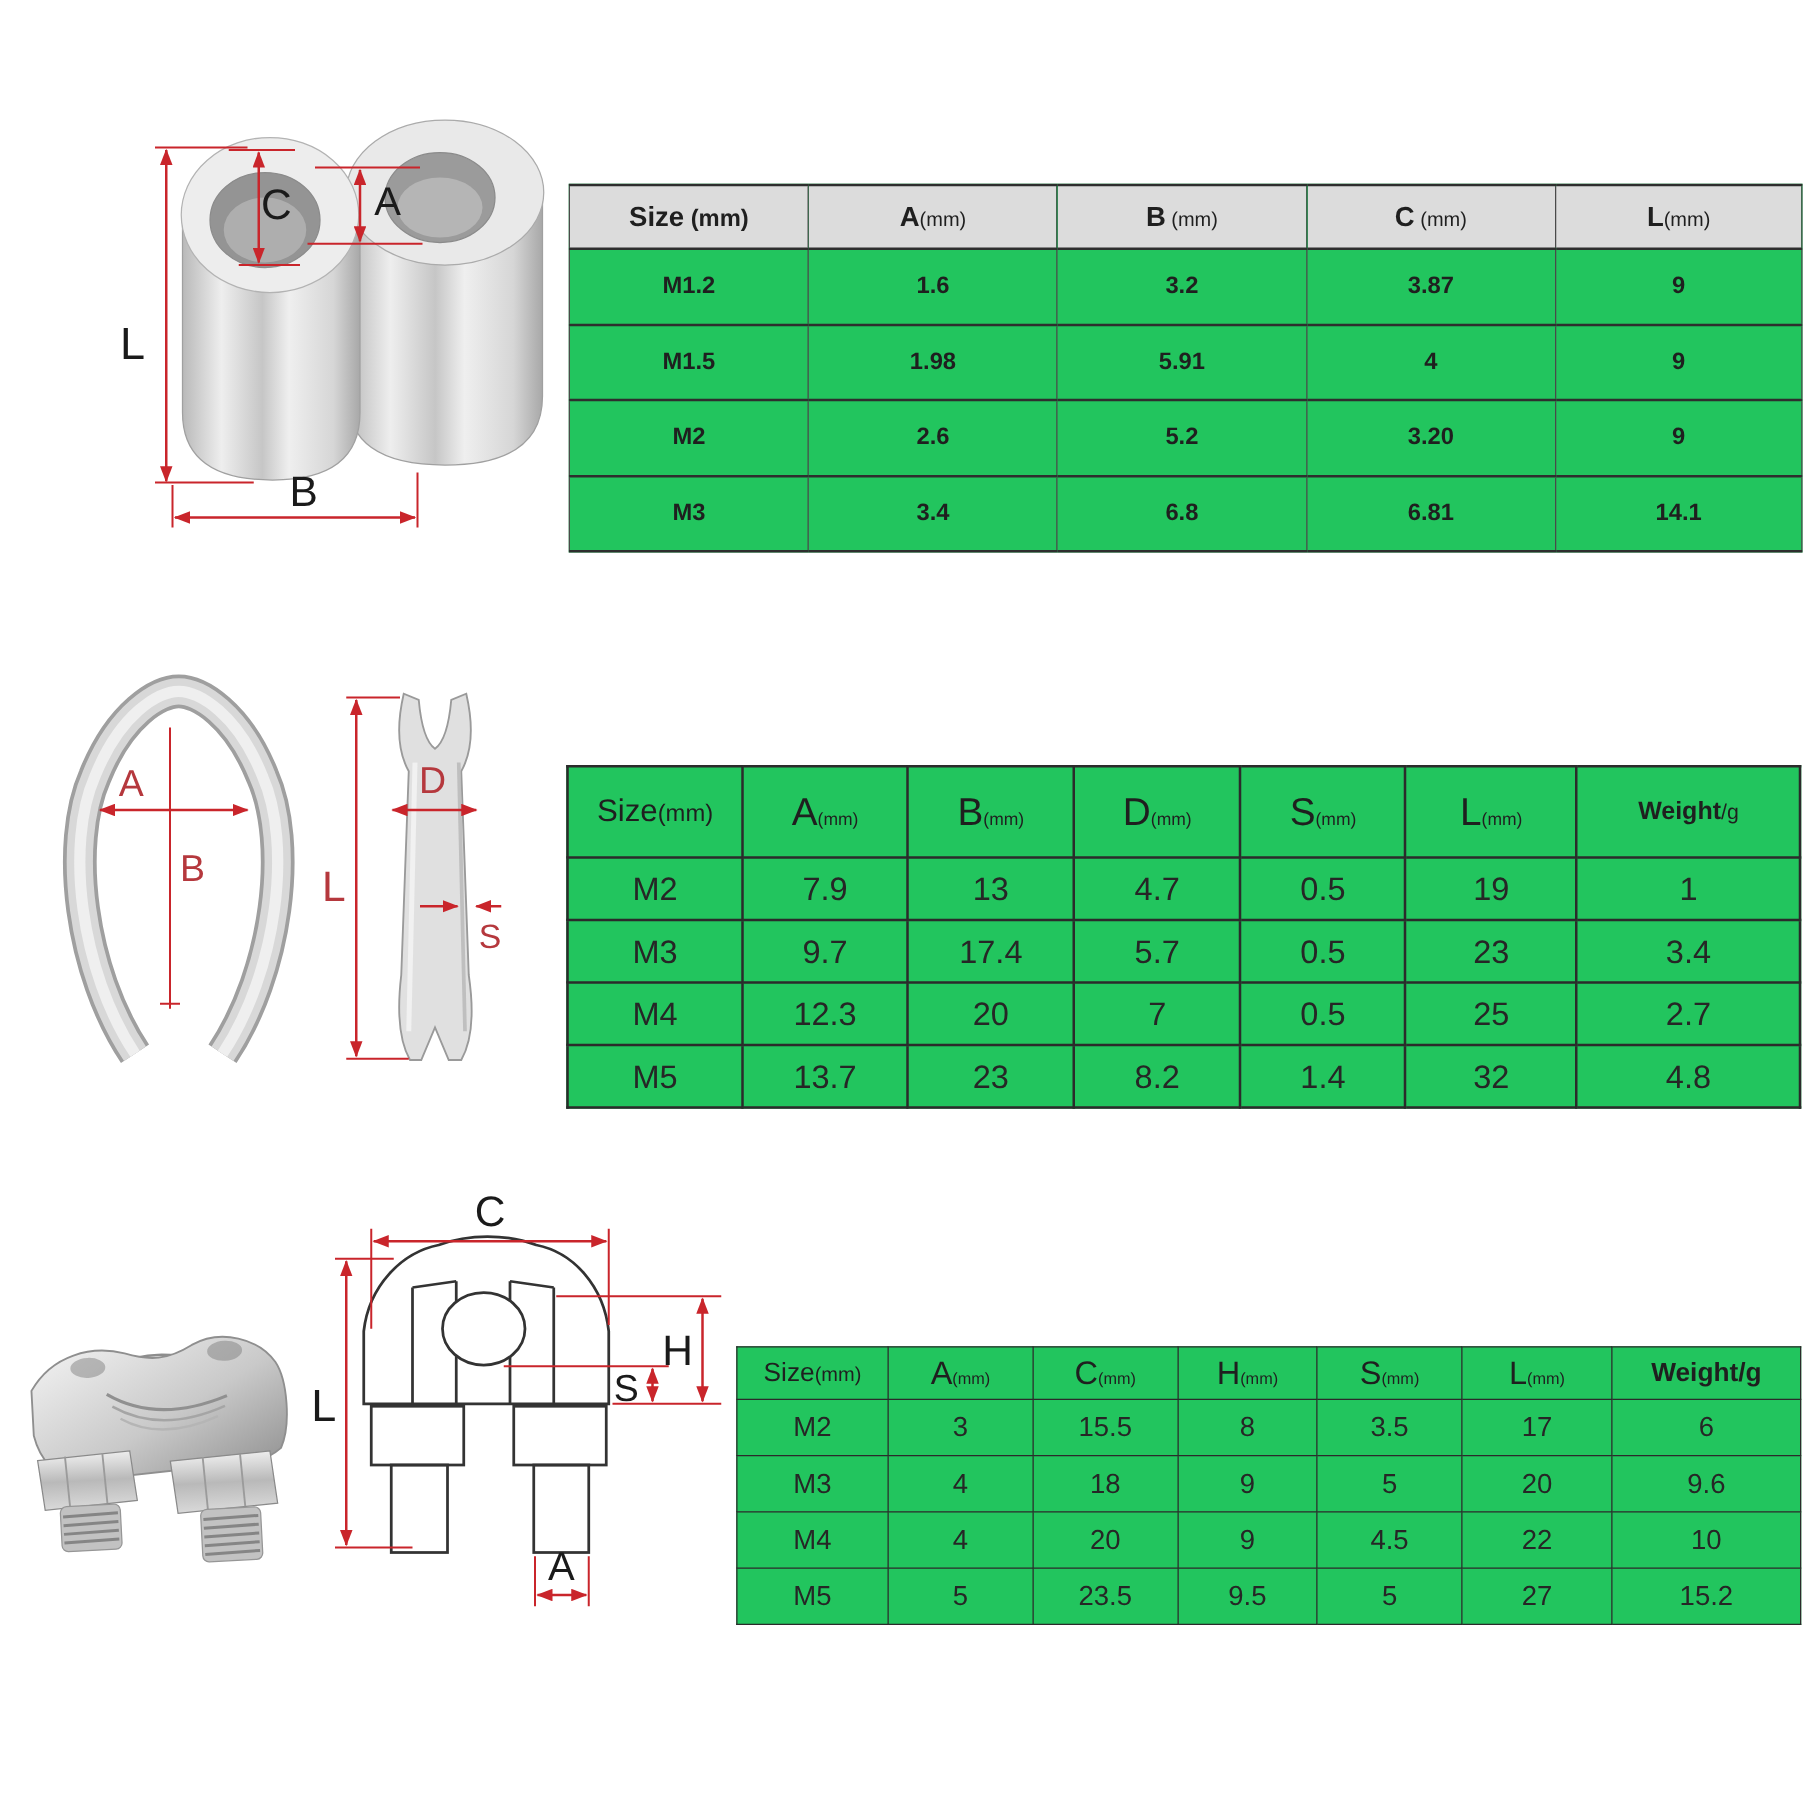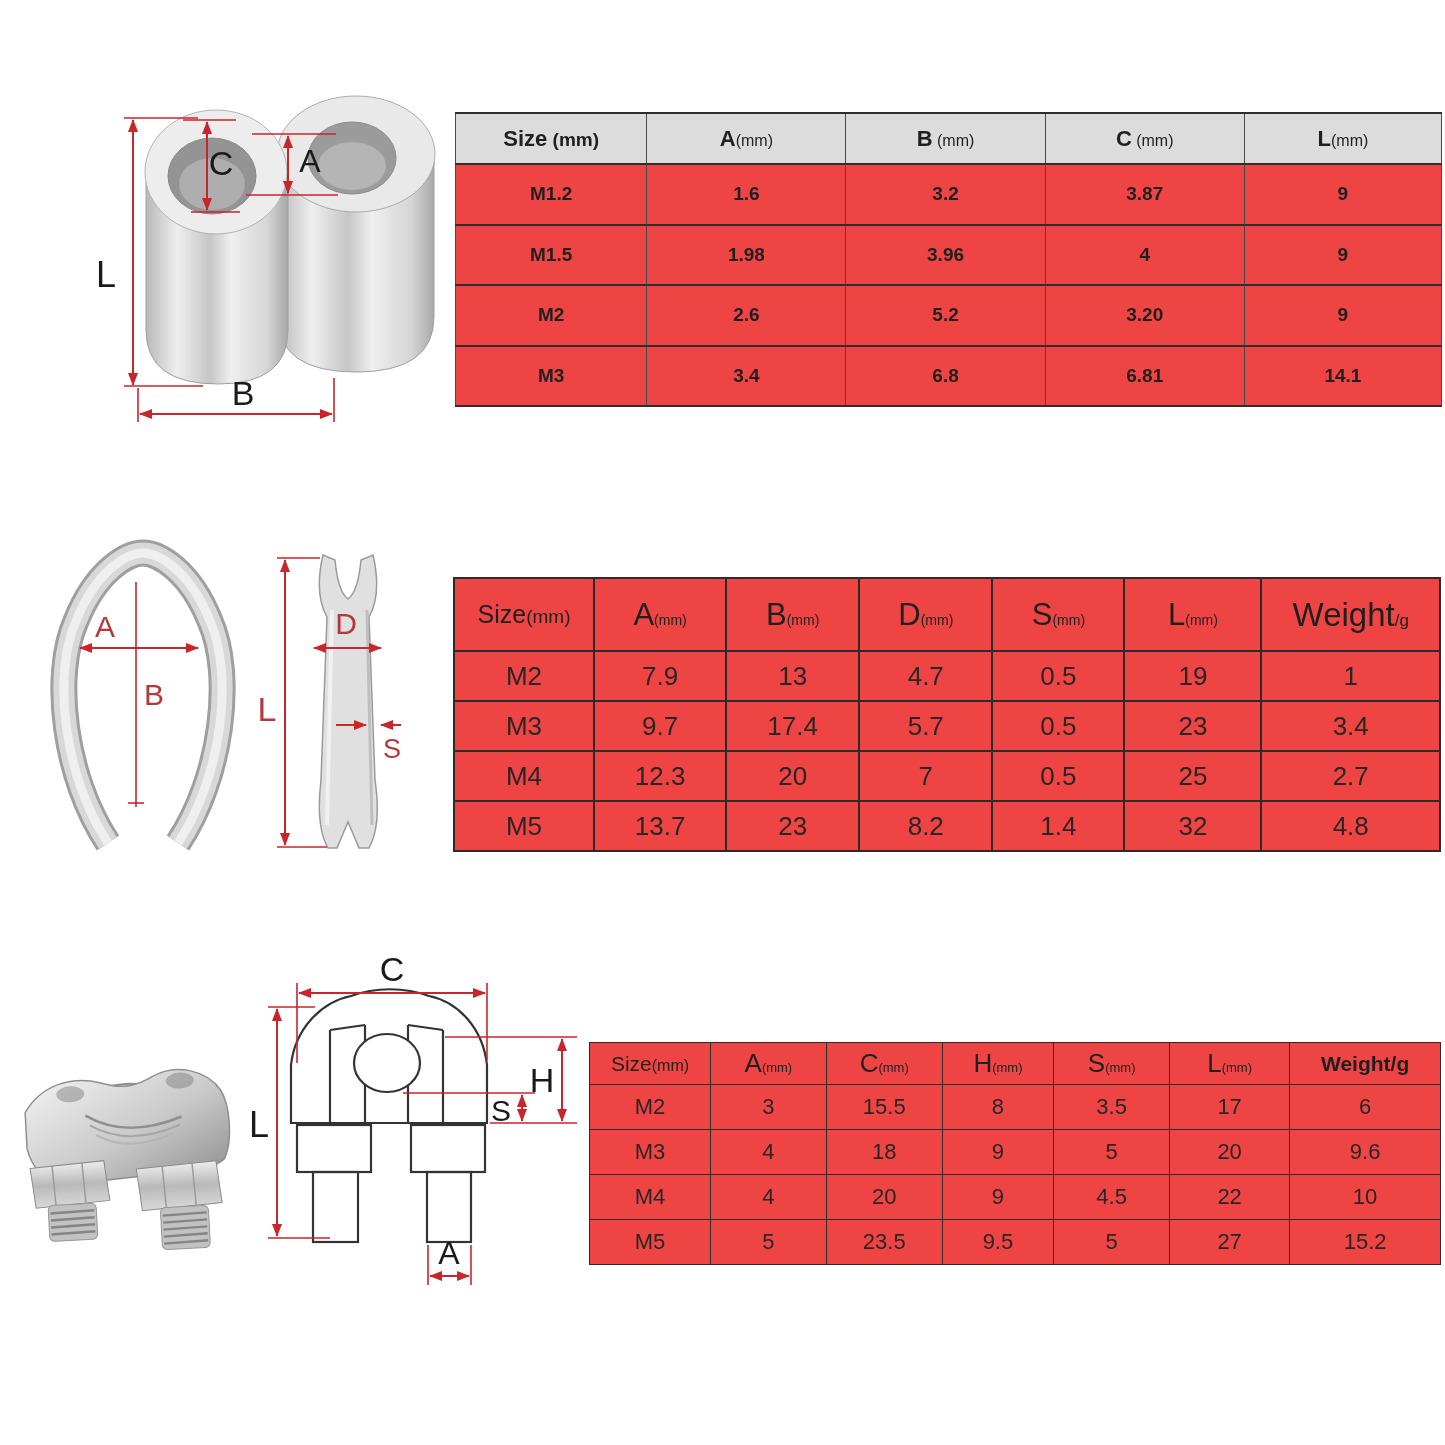--- a/index.html
+++ b/index.html
@@ -1,20 +1,20 @@
 <!DOCTYPE html>
 <html><head>
 <meta charset="utf-8">
 <style>
   html,body{margin:0;padding:0;background:#ffffff;}
   .canvas{position:relative;width:1445px;height:1445px;background:#ffffff;
           font-family:"Liberation Sans",sans-serif;overflow:hidden;}
   .abs{position:absolute;}
 
-  table.spec{border-collapse:collapse;table-layout:fixed;background:#ef4444;}
+  table.spec{border-collapse:collapse;table-layout:fixed;background:#22c55e;margin-top:35px;}
   .spec th,.spec td{text-align:center;vertical-align:middle;color:#1f1f1f;padding:0;overflow:hidden;}
 
   
   .t1 th{background:#dcdcdc;border-left:1.5px solid #4a4a4a;border-right:1.5px solid #4a4a4a;
          border-top:2.5px solid #2e2e2e;border-bottom:2.5px solid #2e2e2e;}
   .t1 td{border-left:1.5px solid #4a4a4a;border-right:1.5px solid #4a4a4a;
          border-top:2.5px solid #2e2e2e;border-bottom:2.5px solid #2e2e2e;
          font-size:19px;font-weight:700;}
   .t1 thead tr{height:51px;} .t1 tbody tr{height:49px;}
   .t1 .hm{font-size:22px;font-weight:700;}
@@ -22,21 +22,21 @@
   .t1 th:first-child .hs{font-size:19px;font-weight:700;}
 
   
   .t2 th,.t2 td{border:2px solid #2b2b2b;}
   .t2 thead tr{height:73px;} .t2 tbody tr{height:50px;}
   .t2 td{font-size:26px;font-weight:400;color:#262626;}
   .t2 .hm{font-size:31px;font-weight:400;}
   .t2 .hs{font-size:14px;font-weight:400;}
   .t2 th:first-child .hm{font-size:25px;}
   .t2 th:first-child .hs{font-size:19px;}
-  .t2 th:last-child .hm{font-size:33px;}
+  .t2 th:last-child .hm{font-size:20px;font-weight:bold;}
   .t2 th:last-child .hs{font-size:17px;}
 
   
   .t3 th,.t3 td{border:1.8px solid #2b2b2b;}
   .t3 thead tr{height:42px;} .t3 tbody tr{height:45px;}
   .t3 td{font-size:22px;font-weight:400;color:#262626;}
   .t3 .hm{font-size:26px;font-weight:400;}
   .t3 .hs{font-size:13px;font-weight:400;}
   .t3 th:first-child .hm{font-size:21px;}
   .t3 th:first-child .hs{font-size:16px;}
@@ -119,21 +119,21 @@
         <tr>
           <td>M1.2</td>
           <td>1.6</td>
           <td>3.2</td>
           <td>3.87</td>
           <td>9</td>
         </tr>
         <tr>
           <td>M1.5</td>
           <td>1.98</td>
-          <td>3.96</td>
+          <td>5.91</td>
           <td>4</td>
           <td>9</td>
         </tr>
         <tr>
           <td>M2</td>
           <td>2.6</td>
           <td>5.2</td>
           <td>3.20</td>
           <td>9</td>
         </tr>

